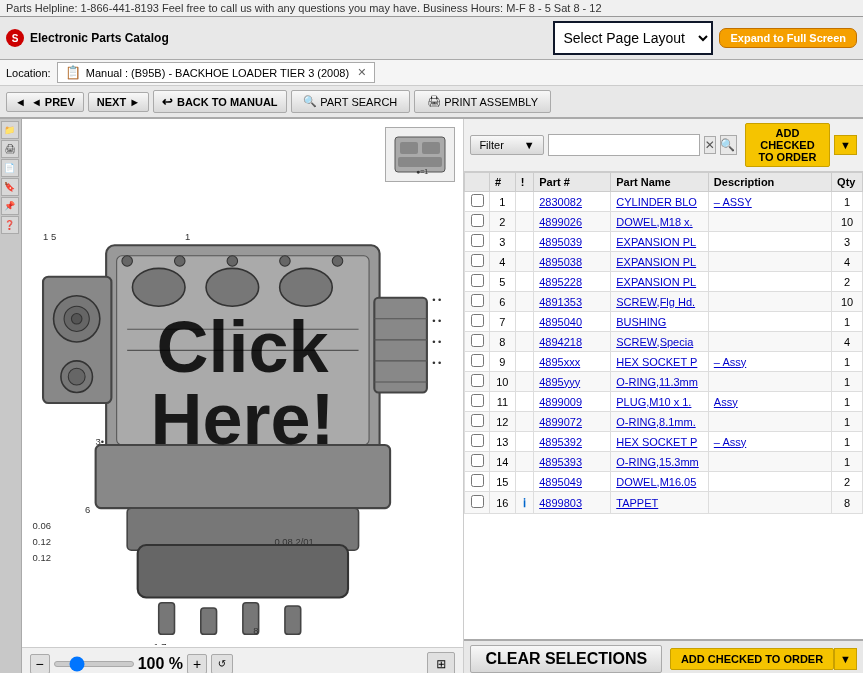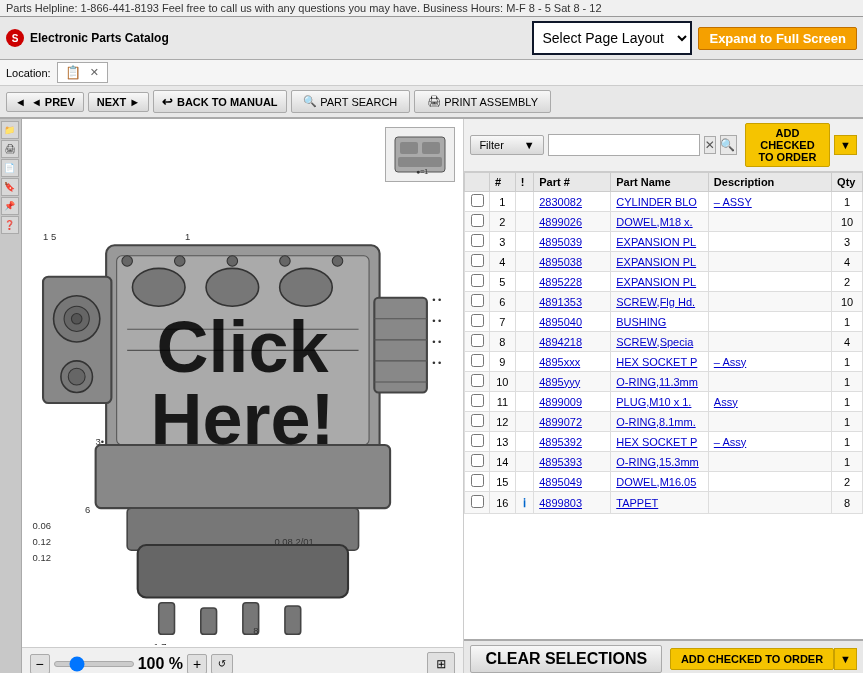--- a/index.html
+++ b/index.html
@@ -8,21 +8,21 @@
     
     #top-bar { background: #f0f0f0; border-bottom: 1px solid #999; padding: 2px 6px; font-size: 11px; color: #333; }
 
     
     #header { display: flex; align-items: center; justify-content: space-between; background: #e8e8e8; border-bottom: 1px solid #aaa; padding: 4px 6px; }
     #header-left { display: flex; align-items: center; gap: 6px; }
     #app-icon { width: 18px; height: 18px; background: #cc0000; border-radius: 50%; display: flex; align-items: center; justify-content: center; color: white; font-size: 10px; font-weight: bold; }
     #app-title { font-weight: bold; font-size: 12px; }
     #header-right { display: flex; align-items: center; gap: 6px; }
     #select-page-layout { font-size: 14px; padding: 6px 4px; border: 2px solid #0f172a; background: white; width: 160px; }
-    #expand-btn { background: #f5a000; border: 1px solid #c07000; color: white; font-weight: bold; padding: 3px 10px; font-size: 13px; cursor: pointer; border-radius: 2px; }
+    #expand-btn { background: #f5a000; border: 1px solid #c07000; color: white; font-weight: bold; padding: 3px 10px; font-size: 11px; cursor: pointer; border-radius: 7px; }
 
     
     #location-bar { background: #f5f5f5; border-bottom: 1px solid #ccc; padding: 2px 6px; display: flex; align-items: center; gap: 6px; }
 
     
     #toolbar { background: #e8e8e8; border-bottom: 2px solid #aaa; padding: 4px 6px; display: flex; align-items: center; gap: 4px; }
     .nav-btn { background: linear-gradient(to bottom, #f8f8f8, #d8d8d8); border: 1px solid #aaa; padding: 3px 8px; font-size: 11px; cursor: pointer; border-radius: 2px; display: flex; align-items: center; gap: 3px; font-weight: bold; }
     #assembly-label { background: #f5c400; border: 2px solid #c8a000; padding: 4px 12px; font-size: 12px; font-weight: bold; color: #000; }
     .action-btn { background: linear-gradient(to bottom, #f8f8f8, #d8d8d8); border: 1px solid #aaa; padding: 4px 12px; font-size: 11px; cursor: pointer; border-radius: 2px; display: flex; align-items: center; gap: 3px; }
 
@@ -109,20 +109,21 @@
       <option>Select Page Layout</option>
     </select>
     <button id="expand-btn">Expand to Full Screen</button>
   </div>
 </div>
 
 <div id="location-bar">
   <span>Location:</span>
   <span style="display:inline-flex;align-items:center;background:white;border:1px solid #aaa;padding:2px 8px;font-size:11px;gap:4px;">
     <span style="color:#3366cc;font-size:13px;">📋</span>
+    <span>Manual : (B95B) - BACKHOE LOADER TIER 3 (2008)</span>
     <span style="cursor:pointer;color:#666;font-size:11px;margin-left:4px;">✕</span>
   </span>
 </div>
 
 <div id="toolbar">
   <button class="nav-btn">
     <span>◄</span>
     <span style="margin-left:2px;">◄ PREV</span>
   </button>
   <button class="nav-btn">

